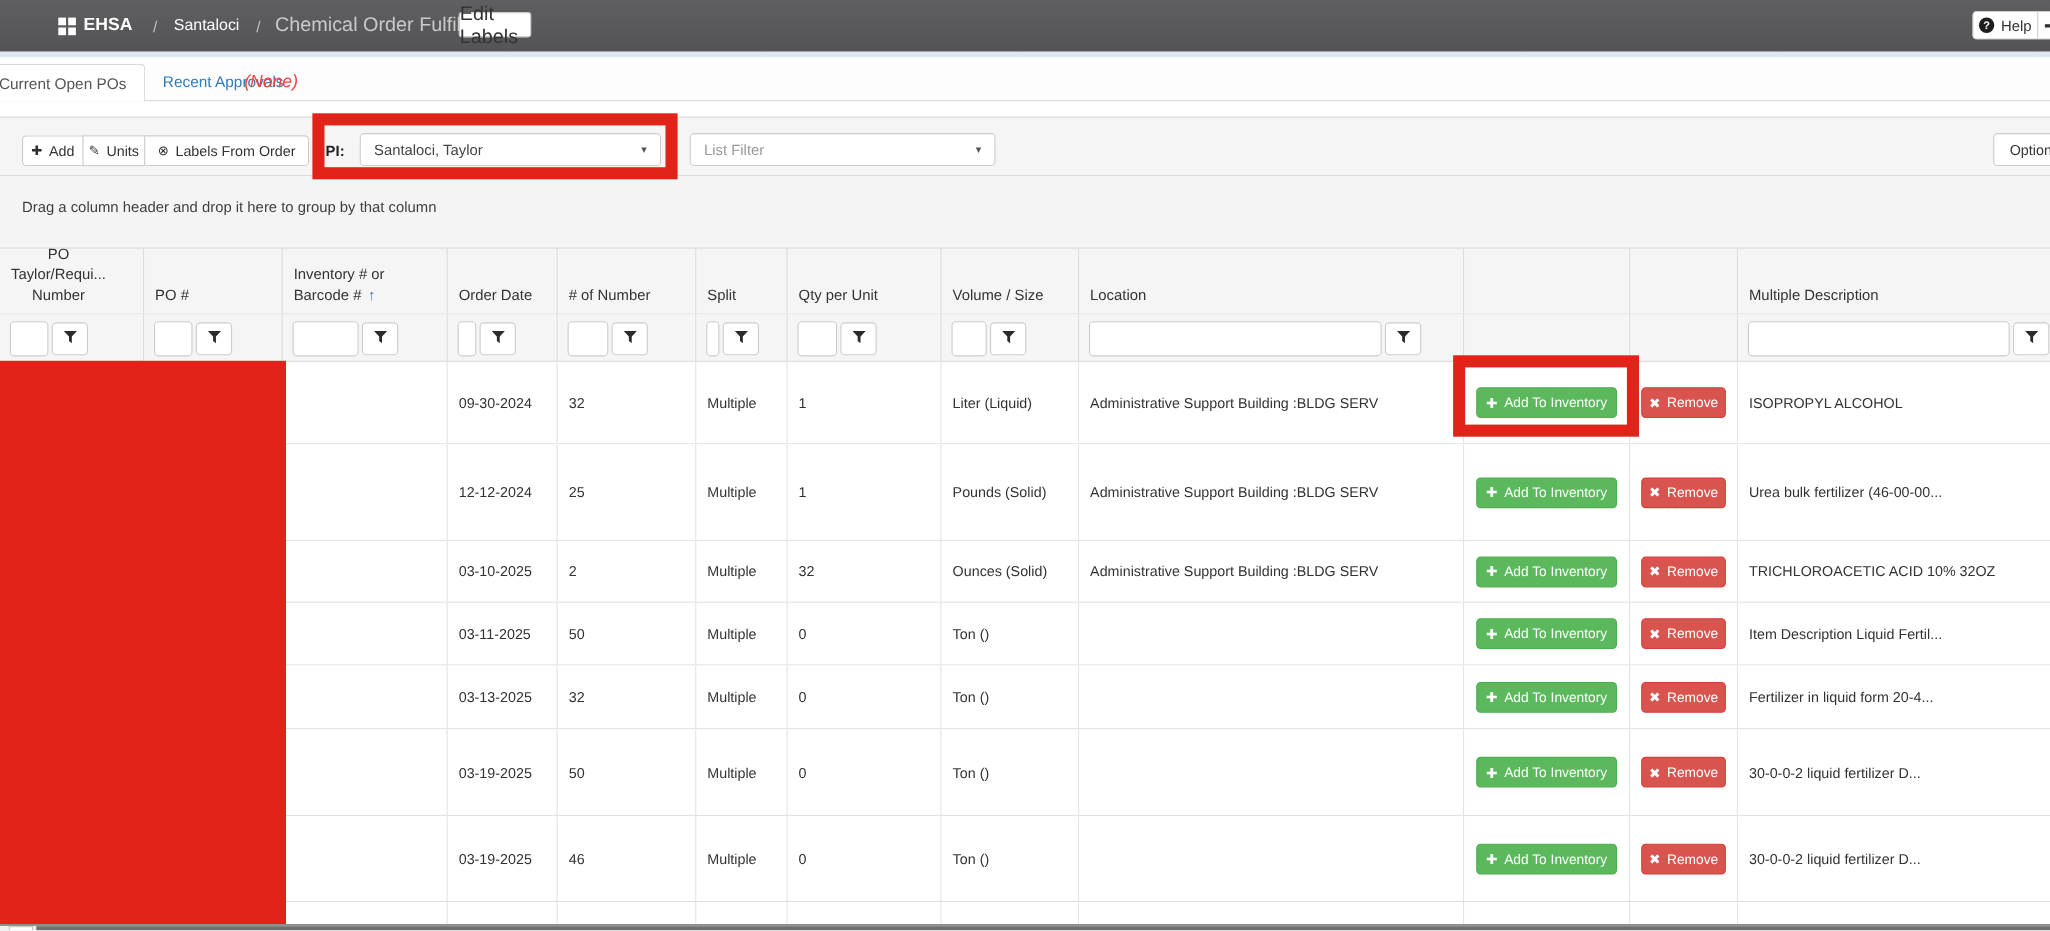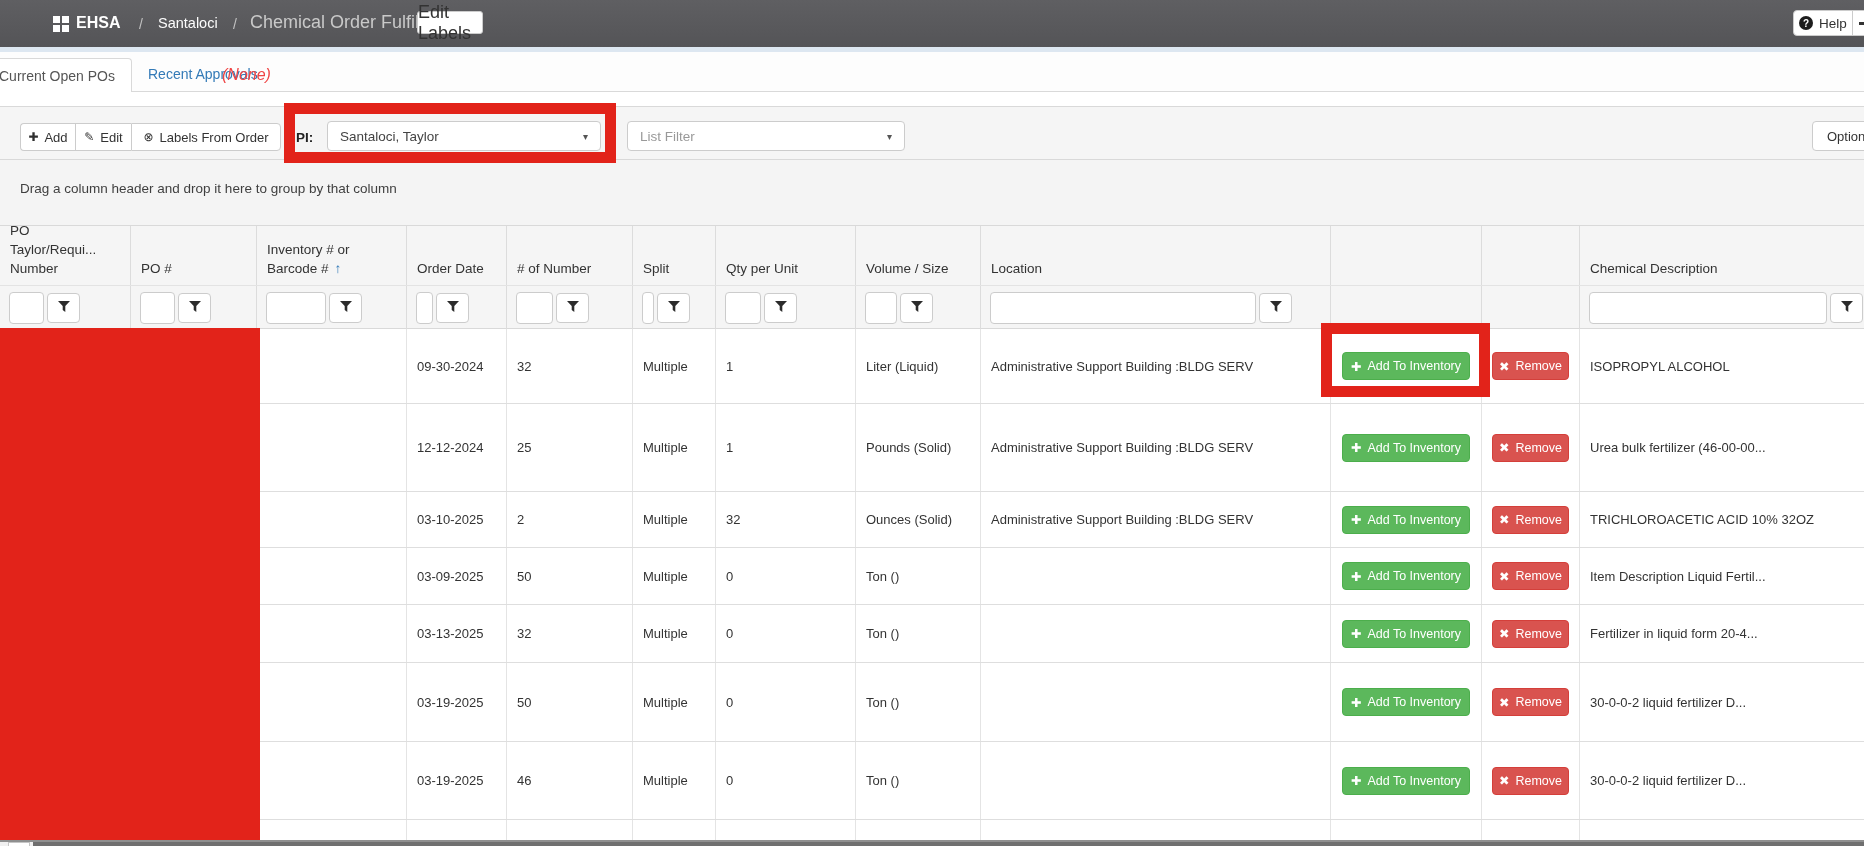--- a/index.html
+++ b/index.html
@@ -128,21 +128,21 @@
   <div class="abs tab-recent">Recent Approvals</div>
   <div class="abs tab-recent-suffix">(None)</div>
 
   <div class="abs toolbar"></div>
   <div class="abs btn-toolbar bt-add">
     <span class="bt-ico">✚</span>
     <span>Add</span>
   </div>
   <div class="abs btn-toolbar bt-edit">
     <span class="bt-ico">✎</span>
-    <span>Edit</span>
+    <span>Units</span>
   </div>
   <div class="abs btn-toolbar bt-remove">
     <span class="bt-ico">⊗</span>
     <span>Labels From Order</span>
   </div>
   <div class="abs pi-label">PI:</div>
   <div class="abs dropdown pi-dd">
     <span>Santaloci, Taylor</span>
     <span class="caret">▾</span>
   </div>
@@ -154,21 +154,21 @@
     <span>Options</span>
 
   </div>
 
   <div class="abs grouppanel"></div>
   <div class="abs grouphint">Drag a column header and drop it here to group by that column</div>
 
   <div class="abs grid-header-bg"></div>
   <div class="abs grid-filter-bg"></div>
   <div id="grid-cells">
-      <div class="abs hcell" style="left: 0px; top: 226px; width: 131px; height: 59px;">
+      <div class="abs hcell" style="left: 0px; top: 226px; width: 131px; height: 59px; text-align: center;">
         <div>
           <div>PO</div>
           <div>Taylor/Requi...</div>
           <div>Number</div>
         </div>
       </div>
       <div class="abs fcell" style="left: 0px; top: 286px; width: 131px; height: 43px;">
         <input class="f-input" style="width: 33px;">
         <button class="f-btn">
           <span><svg width="12" height="11" viewBox="0 0 12 11">
@@ -284,21 +284,21 @@
       <div class="abs hcell" style="left: 1331px; top: 226px; width: 151px; height: 59px;">
         <div></div>
       </div>
       <div class="abs fcell" style="left: 1331px; top: 286px; width: 151px; height: 43px;"></div>
       <div class="abs hcell" style="left: 1482px; top: 226px; width: 98px; height: 59px;">
         <div></div>
       </div>
       <div class="abs fcell" style="left: 1482px; top: 286px; width: 98px; height: 43px;"></div>
       <div class="abs hcell" style="left: 1580px; top: 226px; width: 286px; height: 59px;">
         <div>
-          <div>Chemical Description</div>
+          <div>Multiple Description</div>
         </div>
       </div>
       <div class="abs fcell" style="left: 1580px; top: 286px; width: 286px; height: 43px;">
         <input class="f-input" style="width: 236px;">
         <button class="f-btn">
           <span><svg width="12" height="11" viewBox="0 0 12 11">
               <path d="M0 0 H12 L7.3 5 V11 L4.7 9 V5 Z" fill="#2b2b2b"></path>
             </svg></span>
         </button>
       </div>
@@ -368,21 +368,21 @@
         <button class="btn-red" style="width: 77px; margin: 0px auto;">
           <span>✖</span>
           <span>Remove</span>
         </button>
       </div>
       <div class="abs dcell" style="left: 1580px; top: 492px; width: 286px; height: 55px;">TRICHLOROACETIC ACID 10% 32OZ</div>
       <div class="abs drow" style="left: 0px; top: 548px; width: 1866px; height: 57px;"></div>
       <div class="abs dcell" style="left: 0px; top: 548px; width: 131px; height: 56px;"></div>
       <div class="abs dcell" style="left: 131px; top: 548px; width: 126px; height: 56px;"></div>
       <div class="abs dcell" style="left: 257px; top: 548px; width: 150px; height: 56px;"></div>
-      <div class="abs dcell" style="left: 407px; top: 548px; width: 100px; height: 56px;">03-09-2025</div>
+      <div class="abs dcell" style="left: 407px; top: 548px; width: 100px; height: 56px;">03-11-2025</div>
       <div class="abs dcell" style="left: 507px; top: 548px; width: 126px; height: 56px;">50</div>
       <div class="abs dcell" style="left: 633px; top: 548px; width: 83px; height: 56px;">Multiple</div>
       <div class="abs dcell" style="left: 716px; top: 548px; width: 140px; height: 56px;">0</div>
       <div class="abs dcell" style="left: 856px; top: 548px; width: 125px; height: 56px;">Ton ()</div>
       <div class="abs dcell" style="left: 981px; top: 548px; width: 350px; height: 56px;"></div>
       <div class="abs dcell" style="left: 1331px; top: 548px; width: 151px; height: 56px; justify-content: center;">
         <button class="btn-green" style="width: 128px; margin: 0px auto;">
           <span>✚</span>
           <span>Add To Inventory</span>
         </button>

